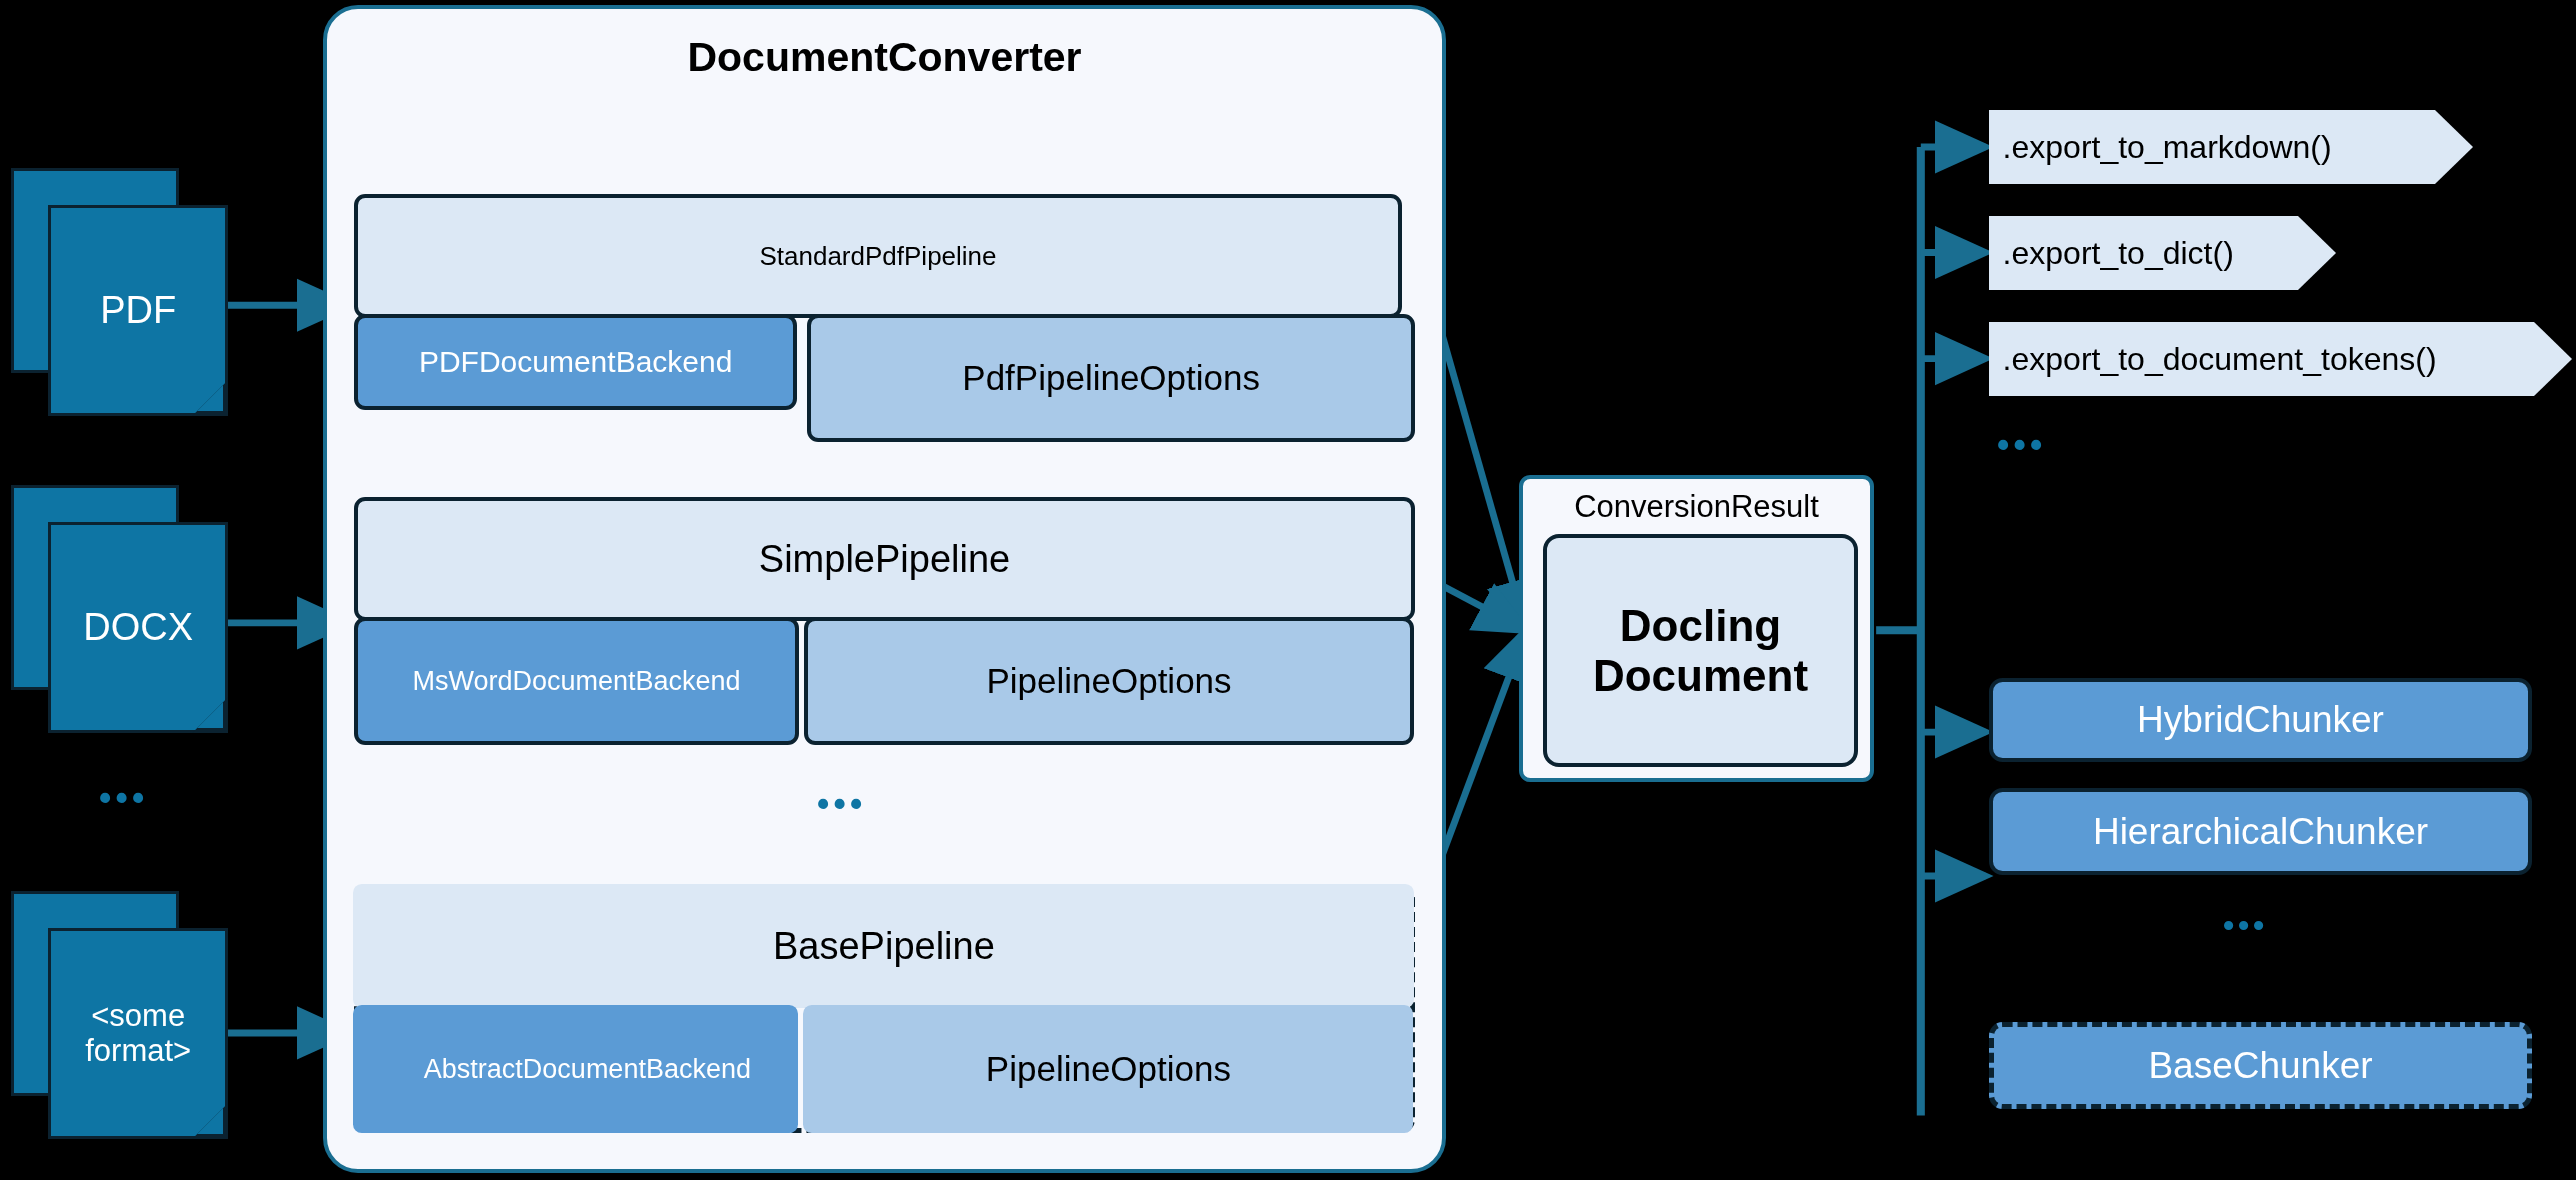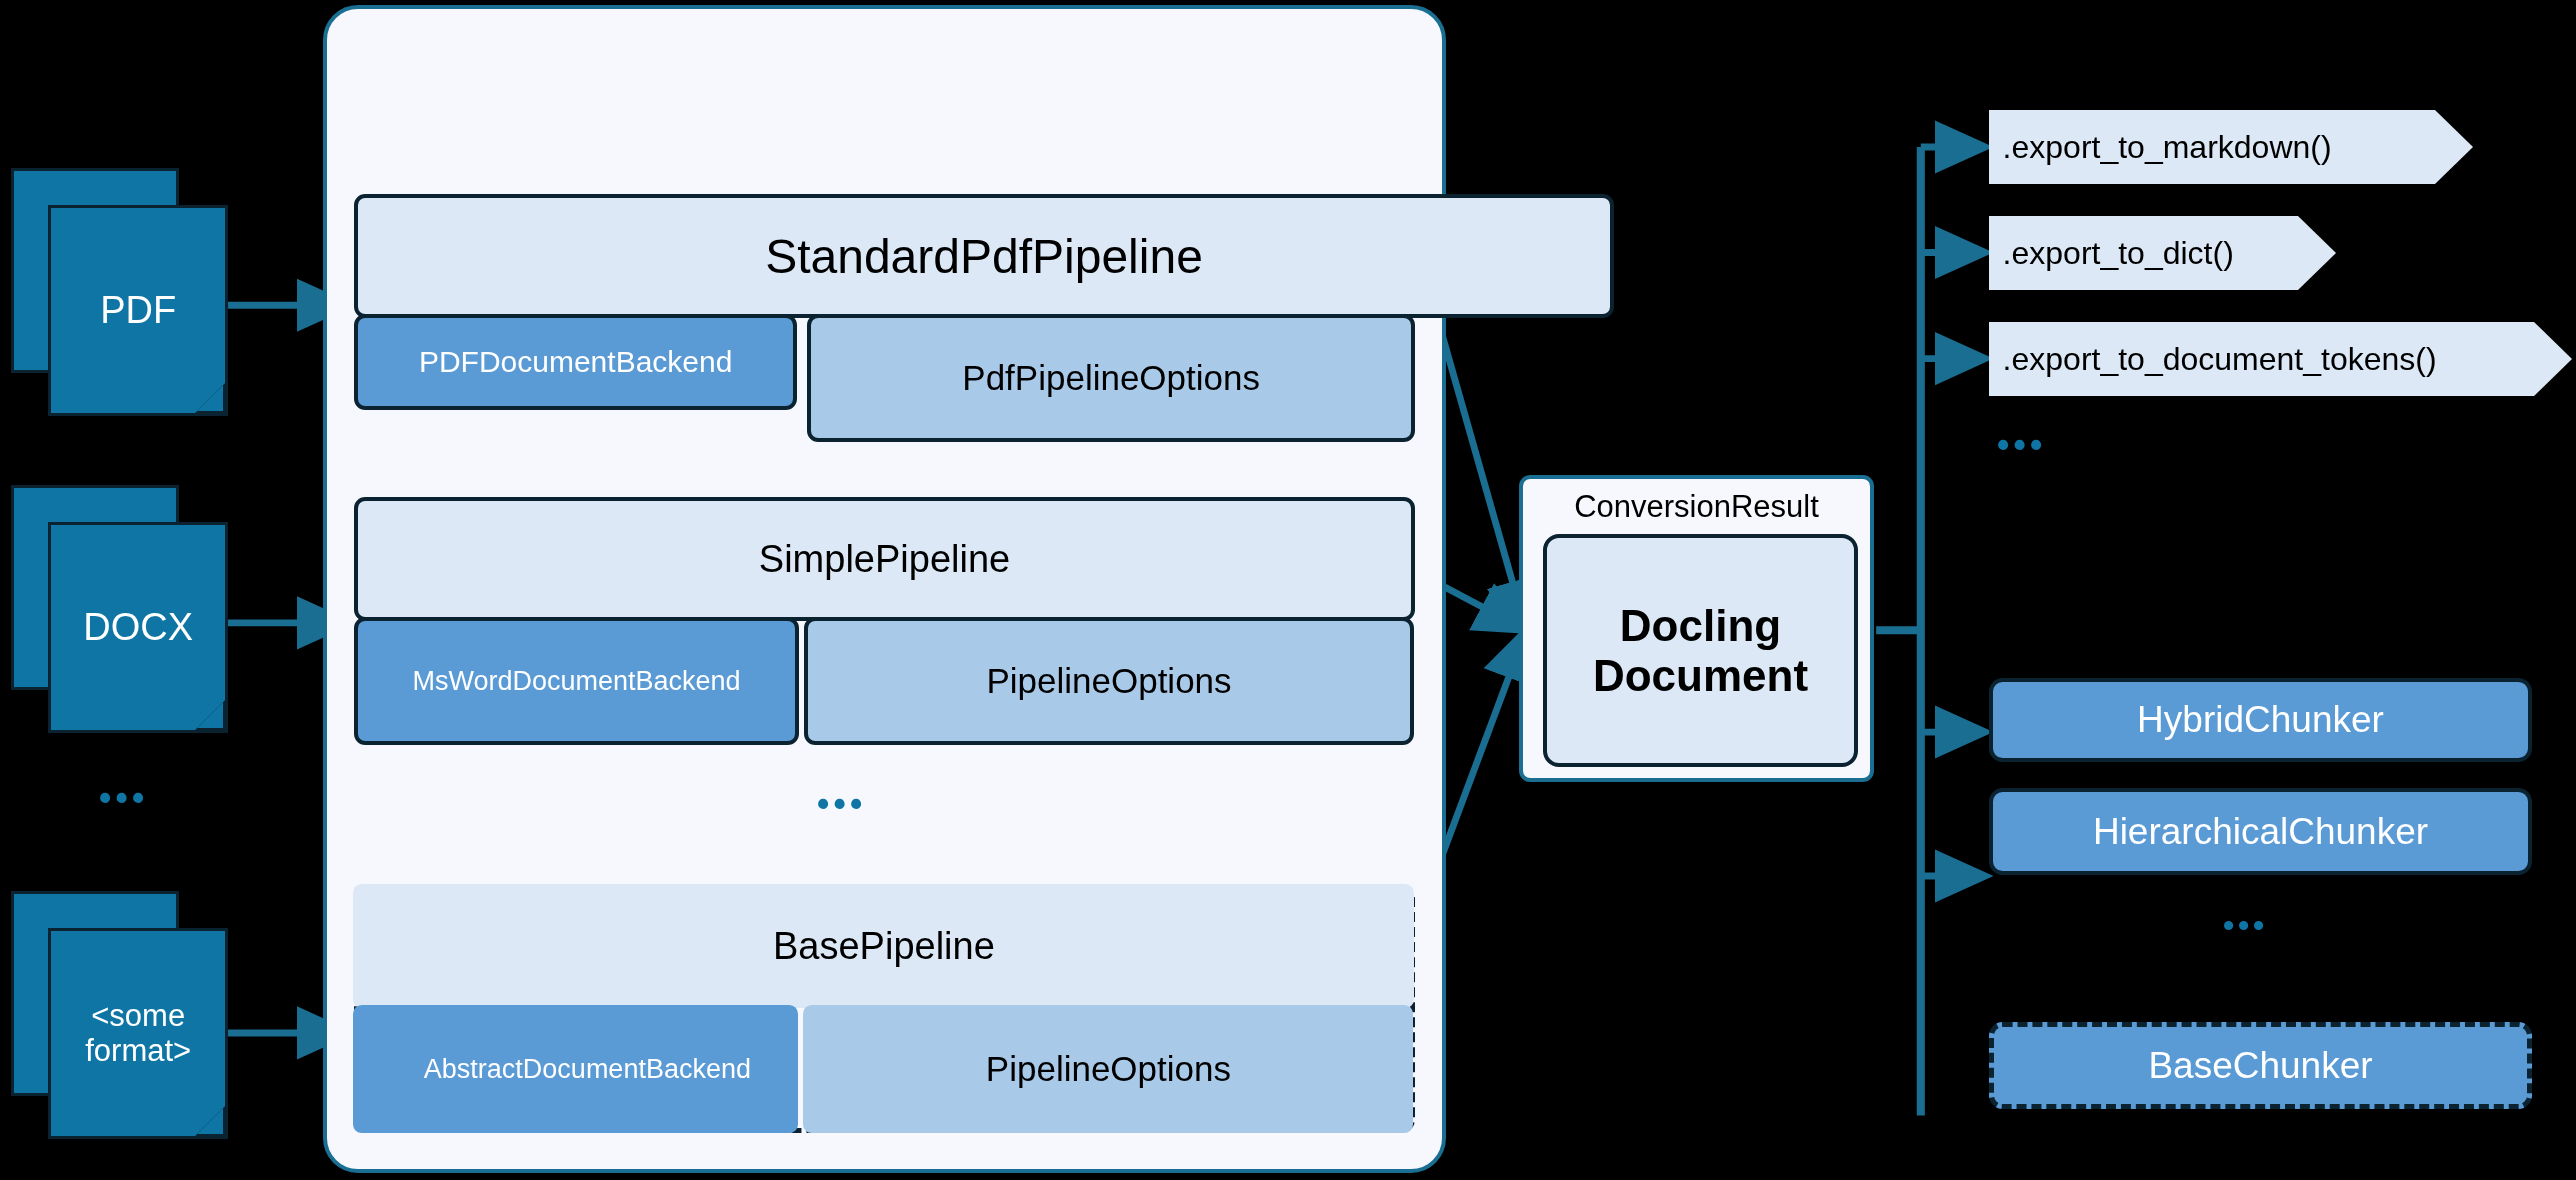--- a/index.html
+++ b/index.html
@@ -194,23 +194,26 @@
       </span>
     </div>
     <div class="dogear-fill" style="left:181px;top:212px;width:36px;height:36px;
                 clip-path:polygon(100% 0,0 100%,100% 100%);background:#0b2230;"></div>
     <div class="dogear-fill" style="left:186px;top:217px;width:26px;height:26px;
                 clip-path:polygon(100% 0,0 100%,100% 100%);background:#0e75a4;"></div>
   </div>
 
   <div class="converter" style="left:323px;top:5px;width:1123px;height:1168px;">
 
+    <div class="converter-title" style="top:25px;font-size:41px;">
+      <span>DocumentConverter</span>
+    </div>
 
     <div class="pipegroup" style="left:27px;top:185px;width:1061px;height:248px;">
-      <div class="pipe-main" style="left:0;top:0;width:1260px;height:124px;font-size:48px;">
+      <div class="pipe-main" style="left:0;top:0;width:1048px;height:124px;font-size:26px;">
         <span>StandardPdfPipeline</span>
       </div>
       <div class="sub-row" style="left:0;top:120px;width:1061px;height:128px;">
         <div class="sub-box sub-backend" style="width:445px;height:96px;font-size:30px;">
           <span>PDFDocumentBackend</span>
         </div>
         <div class="sub-box sub-options" style="margin-left:10px;width:610px;height:128px;font-size:35px;">
           <span>PdfPipelineOptions</span>
         </div>
       </div>

